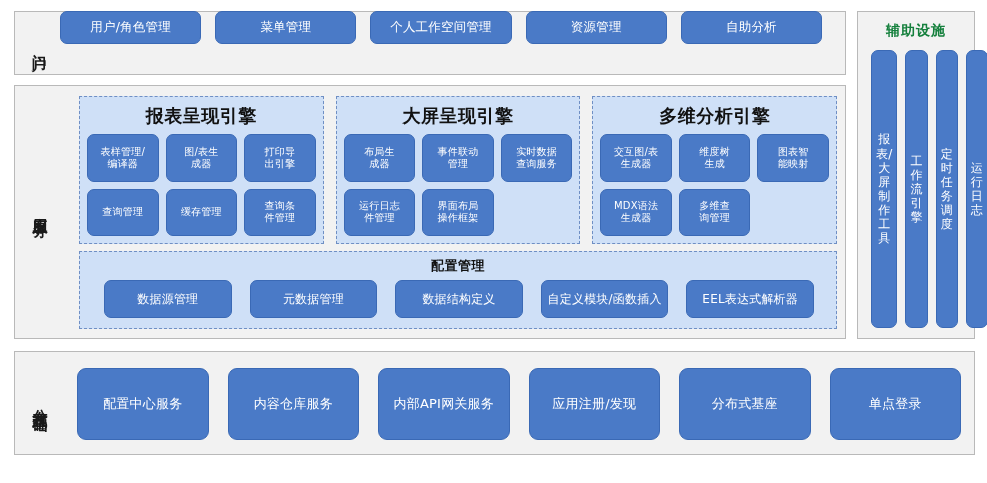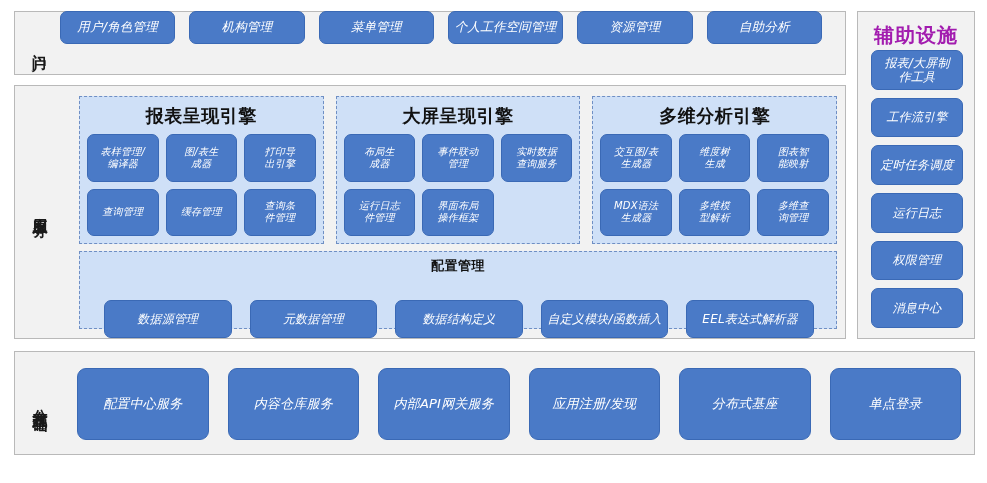--- a/index.html
+++ b/index.html
@@ -25,21 +25,20 @@
     font-size: 12px;
     line-height: 1.18;
     text-align: center;
     display: flex;
     align-items: center;
     justify-content: center;
     box-sizing: border-box;
     padding: 2px 4px;
     white-space: pre-line;
     letter-spacing: 0.2px;
-    font-style: italic;
   }
 
   
   .section {
     position: absolute;
     background: #f2f2f2;
     border: 1px solid #b9b9b9;
     box-sizing: border-box;
   }
   .vlabel {
@@ -68,31 +67,31 @@
     gap: 14px;
   }
   #portal-row .btn { flex: 1 1 0; height: 33px; font-size: 12.5px; }
 
   
   #aux { left: 857px; top: 11px; width: 118px; height: 328px; }
   #aux-title {
     position: absolute;
     left: 0; top: 10px; width: 100%;
     text-align: center;
-    font-size: 20px;
-    font-weight: bold;
-    color: #a21caf;
+    font-size: 14px;
+    font-weight: bold;
+    color: #15803d;
     letter-spacing: 1px;
   }
   #aux-list {
     position: absolute;
     left: 13px; top: 38px;
     width: 92px; height: 278px;
     display: flex;
-    flex-direction: column;
+    flex-direction: row;
     gap: 8px;
   }
   #aux-list .btn { flex: 1 1 0; font-size: 12px; }
 
   
   #appsvc { left: 14px; top: 85px; width: 832px; height: 254px; }
   #appsvc-label { left: 24px; top: 150px; width: 30px; height: 118px; }
 
   .engines {
     position: absolute;
@@ -145,21 +144,20 @@
     font-weight: bold;
     color: #111111;
     letter-spacing: 0.5px;
   }
   #config-row {
     position: absolute;
     left: 24px; top: 28px;
     width: 710px; height: 38px;
     display: flex;
     gap: 18px;
-    margin-top: 20px;
   }
   #config-row .btn { flex: 1 1 0; font-size: 12px; }
 
   
   #dist { left: 14px; top: 351px; width: 961px; height: 104px; }
   #dist-label { left: 24px; top: 362px; width: 30px; height: 80px; }
   #dist-row {
     position: absolute;
     left: 62px; top: 16px;
     width: 884px; height: 72px;
@@ -170,21 +168,20 @@
 </style>
 </head>
 <body>
 
 <div id="page">
 
   <div class="section" id="portal"></div>
   <div class="vlabel" id="portal-label">门户</div>
   <div id="portal-row">
     <div class="btn">用户/角色管理</div>
-    <div class="btn">机构管理</div>
     <div class="btn">菜单管理</div>
     <div class="btn">个人工作空间管理</div>
     <div class="btn">资源管理</div>
     <div class="btn">自助分析</div>
   </div>
 
   <div class="section" id="aux">
     <div id="aux-title">辅助设施</div>
     <div id="aux-list">
       <div class="btn">报表/大屏制
@@ -237,22 +234,20 @@
         <div class="engine-title">多维分析引擎</div>
         <div class="engine-grid">
           <div class="btn">交互图/表
 生成器</div>
           <div class="btn">维度树
 生成</div>
           <div class="btn">图表智
 能映射</div>
           <div class="btn">MDX语法
 生成器</div>
-          <div class="btn">多维模
-型解析</div>
           <div class="btn">多维查
 询管理</div>
         </div>
       </div>
 
     </div>
 
     <div id="config">
       <div id="config-title">配置管理</div>
       <div id="config-row">

